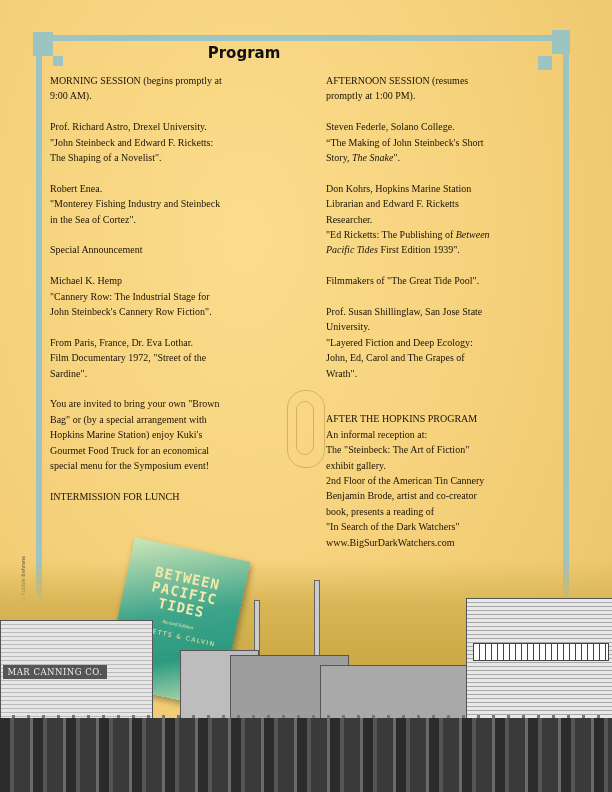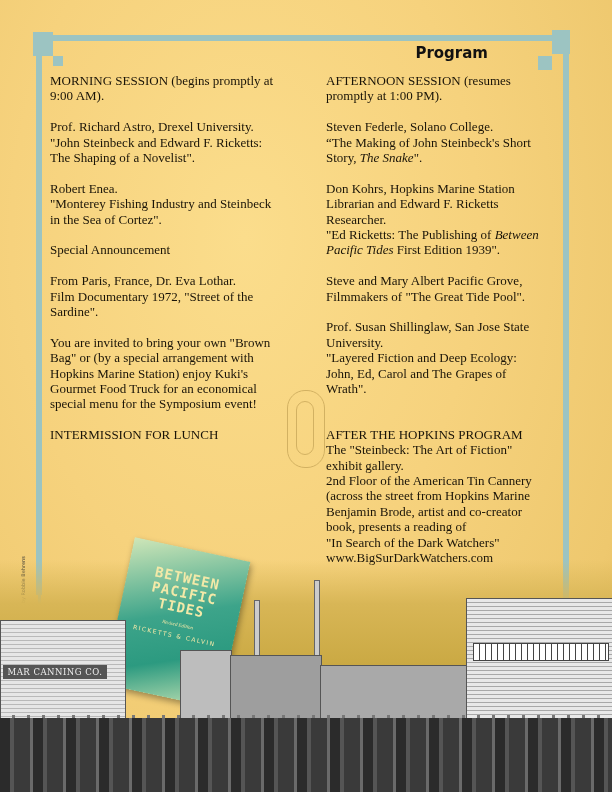--- a/index.html
+++ b/index.html
@@ -11,24 +11,24 @@
   .frame-top { position: absolute; left: 36px; top: 35px; width: 530px; height: 6px; background: #9cc4c2; }
   .frame-left { position: absolute; left: 36px; top: 35px; width: 6px; height: 560px; background: #9cc4c2; }
   .frame-right { position: absolute; left: 563px; top: 54px; width: 6px; height: 600px; background: #9cc4c2; }
   .sq { position: absolute; background: #9cc4c2; }
   .sq.tl1 { left: 33px; top: 32px; width: 20px; height: 24px; }
   .sq.tl2 { left: 53px; top: 56px; width: 10px; height: 10px; }
   .sq.tr1 { left: 552px; top: 30px; width: 18px; height: 24px; }
   .sq.tr2 { left: 538px; top: 56px; width: 14px; height: 14px; }
 
   .title {
-    position: absolute; left: 0; width: 488px; top: 44px; text-align: right;
+    position: absolute; left: 0; width: 488px; top: 44px; text-align: center;
     font-family: "DejaVu Sans", sans-serif; font-weight: bold; font-size: 15px; color: #111;
   }
-  .col { position: absolute; top: 73px; width: 265px; font-size: 13px; line-height: 15.4px; color: #1a1408; }
+  .col { position: absolute; top: 73px; width: 265px; font-size: 10px; line-height: 15.4px; color: #1a1408; }
   .col.left { left: 50px; }
   .col.right { left: 326px; width: 240px; }
   .block { margin: 0 0 15.4px 0; }
   .block p { margin: 0; }
   .gap2 { height: 15px; }
 
   .monogram {
     position: absolute; left: 287px; top: 390px; width: 36px; height: 76px;
     border: 1.5px solid #c9a85a; border-radius: 18px; opacity: 0.8;
   }
@@ -57,21 +57,21 @@
     font-family: "DejaVu Sans Mono", monospace; font-weight: bold; font-size: 14px; line-height: 15px; color: #f3e9a8;
     letter-spacing: 1px;
   }
   .book-sub { position: absolute; left: 18px; top: 74px; width: 84px; text-align: center; font-size: 5px; color: #f3e9a8; font-style: italic; }
   .book-author { position: absolute; left: 14px; top: 84px; width: 90px; text-align: center; font-family: "DejaVu Sans", sans-serif; font-size: 6px; letter-spacing: 1.5px; color: #f3e9a8; }
 
   .water {
     position: absolute; left: 0; top: 718px; width: 612px; height: 74px;
     background: repeating-linear-gradient(90deg, #2b2b2b 0 10px, #555 10px 14px, #3a3a3a 14px 30px, #6a6a6a 30px 33px);
   }
-  .building { position: absolute; background: repeating-linear-gradient(180deg, #e6e6e6 0 3px, #b9b9b9 3px 4px); border: 1px solid #555; }
+  .building { position: absolute; background: repeating-linear-gradient(180deg, #e6e6e6 0 3px, #b9b9b9 3px 4px); border: 1px solid #555; padding-left: 27px; }
   .b1 { left: 0; top: 620px; width: 124px; height: 98px; }
   .b1-sign {
     position: absolute; left: 2px; top: 44px; width: 104px; height: 14px; background: #555;
     color: #eee; font-family: "DejaVu Serif", serif; font-size: 8.5px; line-height: 14px; text-align: center; letter-spacing: 0.5px;
   }
   .b2 { left: 180px; top: 650px; width: 50px; height: 68px; background: #bdbdbd; }
   .b3 { left: 230px; top: 655px; width: 90px; height: 63px; background: #9e9e9e; }
   .b4 { left: 320px; top: 665px; width: 150px; height: 53px; background: #a9a9a9; }
   .b5 { left: 466px; top: 598px; width: 146px; height: 120px; background: repeating-linear-gradient(180deg, #e8e8e8 0 3px, #a8a8a8 3px 4px); }
   .b5-windows { position: absolute; left: 6px; top: 44px; width: 134px; height: 16px; background: repeating-linear-gradient(90deg, #fff 0 5px, #444 5px 6px); border: 1px solid #444; }
@@ -105,20 +105,25 @@
   </div>
   <div class="block">
     <p>Robert Enea.</p>
     <p>"Monterey Fishing Industry and Steinbeck</p>
     <p>in the Sea of Cortez".</p>
   </div>
   <div class="block">
     <p>Special Announcement</p>
   </div>
   <div class="block">
+    <p>Michael K. Hemp</p>
+    <p>"Cannery Row: The Industrial Stage for</p>
+    <p>John Steinbeck's Cannery Row Fiction".</p>
+  </div>
+  <div class="block">
     <p>From Paris, France, Dr. Eva Lothar.</p>
     <p>Film Documentary 1972, "Street of the</p>
     <p>Sardine".</p>
   </div>
   <div class="block">
     <p>You are invited to bring your own "Brown</p>
     <p>Bag" or (by a special arrangement with</p>
     <p>Hopkins Marine Station) enjoy Kuki's</p>
     <p>Gourmet Food Truck for an economical</p>
     <p>special menu for the Symposium event!</p>
@@ -139,37 +144,36 @@
     <p><span>Story, </span><i>The Snake</i><span>".</span></p>
   </div>
   <div class="block">
     <p>Don Kohrs, Hopkins Marine Station</p>
     <p>Librarian and Edward F. Ricketts</p>
     <p>Researcher.</p>
     <p><span>"Ed Ricketts: The Publishing of </span><i>Between</i></p>
     <p><i>Pacific Tides</i><span> First Edition 1939".</span></p>
   </div>
   <div class="block">
-    <p>Steve and Mary Albert Pacific Grove,</p>
     <p>Filmmakers of "The Great Tide Pool".</p>
   </div>
   <div class="block">
     <p>Prof. Susan Shillinglaw, San Jose State</p>
     <p>University.</p>
     <p>"Layered Fiction and Deep Ecology:</p>
     <p>John, Ed, Carol and The Grapes of</p>
     <p>Wrath".</p>
   </div>
   <div class="gap2"></div>
   <div class="block">
     <p>AFTER THE HOPKINS PROGRAM</p>
+    <p>An informal reception at:</p>
     <p>The "Steinbeck: The Art of Fiction"</p>
     <p>exhibit gallery.</p>
     <p>2nd Floor of the American Tin Cannery</p>
-    <p>(across the street from Hopkins Marine</p>
     <p>Benjamin Brode, artist and co-creator</p>
     <p>book, presents a reading of</p>
     <p>"In Search of the Dark Watchers"</p>
     <p>www.BigSurDarkWatchers.com</p>
   </div>
 </div>
 
 <div class="monogram"></div>
 
 <div class="credit-line"></div>

